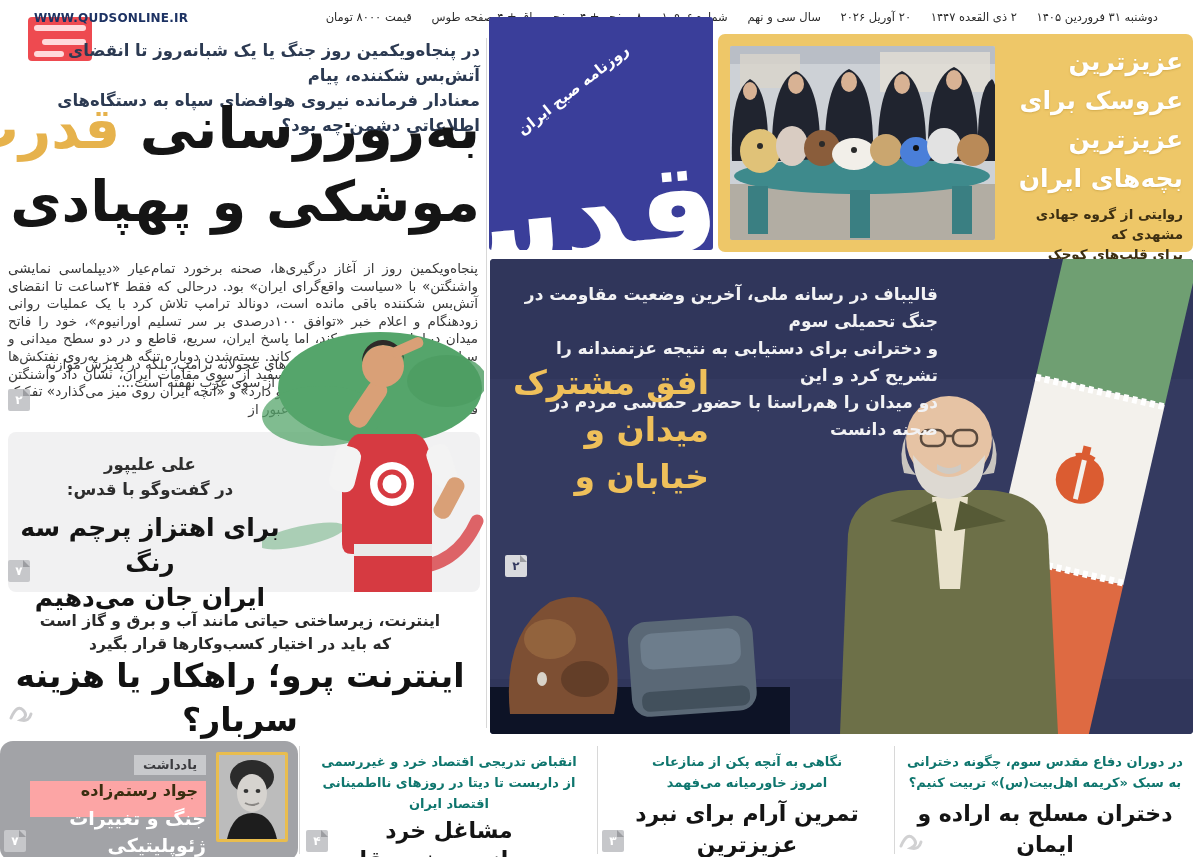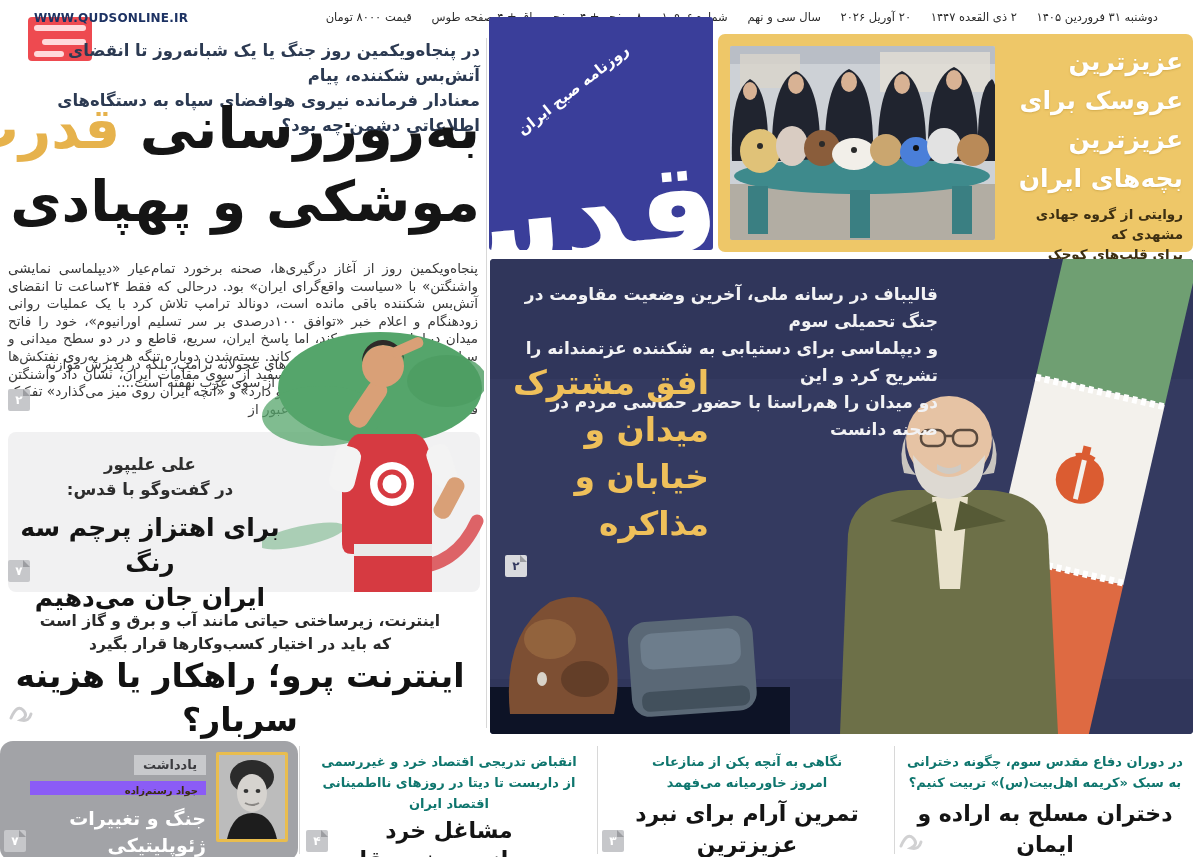--- a/index.html
+++ b/index.html
@@ -60,21 +60,21 @@
 
   
   .vrule { position:absolute; width:1px; background:#d8d8d8; }
   .brief { position:absolute; top:737px; height:118px; text-align:center; }
   .brief .k { font-size:13px; line-height:21px; font-weight:700; color:#0f766e; margin-top:10px; }
   .brief .h { font-size:22px; line-height:31px; font-weight:700; color:#141414; margin-top:5px; }
 
   .note-card { left:0; top:737px; width:298px; height:120px; background:#a2a3a7; border-radius:13px; }
   .note-photo { position:absolute; right:10px; top:11px; width:72px; height:90px; border:3px solid #e9bd4e; border-radius:2px; overflow:hidden; background:#c2c2c2; }
   .note-tag { position:absolute; right:92px; top:14px; width:72px; height:20px; background:#c8c9cc; color:#3c3c40; font-size:13px; font-weight:700; text-align:center; line-height:20px; }
-  .note-author { position:absolute; right:92px; top:40px; width:176px; height:14px; background:#8b5cf6; color:#3a2e10; font-size:10px; font-weight:700; text-align:right; line-height:20px; padding-left:6px; padding-right:8px; }
+  .note-author { position:absolute; right:92px; top:40px; width:176px; height:36px; background:#fca5a5; color:#3a2e10; font-size:16px; font-weight:700; text-align:right; line-height:20px; padding-left:6px; padding-right:8px; }
   .note-head { position:absolute; right:92px; top:64px; width:186px; text-align:right; font-size:19px; line-height:27px; font-weight:700; color:#ffffff; }
 
   .wm { position:absolute; z-index:4; opacity:.85; }
 </style>
 </head>
 <body>
 
 <div id="page">
 
   <div class="abs corner-logo">
@@ -253,28 +253,27 @@
       <ellipse cx="95" cy="420" rx="24" ry="18" fill="#5d3a26" opacity=".8"></ellipse>
       <ellipse cx="52" cy="420" rx="5" ry="7" fill="#d8d3c9"></ellipse>
       <g transform="rotate(-4 200 410)">
         <rect x="140" y="360" width="125" height="95" rx="18" fill="#5a6876"></rect>
         <rect x="152" y="372" width="100" height="36" rx="12" fill="#6d7d8c"></rect>
         <rect x="150" y="430" width="108" height="20" rx="8" fill="#42505c"></rect>
       </g>
     </svg>
     <div class="gh-kicker rtl">
         <div>قالیباف در رسانه ملی، آخرین وضعیت مقاومت در جنگ تحمیلی سوم</div>
-        <div>و دیپلماسی برای دستیابی به شکننده عزتمندانه را تشریح کرد و این</div>
+        <div>و دخترانی برای دستیابی به نتیجه عزتمندانه را تشریح کرد و این</div>
         <div>دو میدان را هم‌راستا با حضور حماسی مردم در صحنه دانست</div>
       </div>
     <div class="gh-headline rtl">
         <div>افق مشترک</div>
         <div>میدان و</div>
         <div>خیابان و</div>
-        <div>مذاکره</div>
       </div>
   </div>
   <div class="badge light gh-badge">۲</div>
 
   <div class="vrule" style="left:299px; top:742px; height:108px;"></div>
   <div class="vrule" style="left:597px; top:742px; height:108px;"></div>
   <div class="vrule" style="left:894px; top:742px; height:108px;"></div>
 
   <div class="brief rtl" style="left:900px; width:290px;">
     <div class="k">

